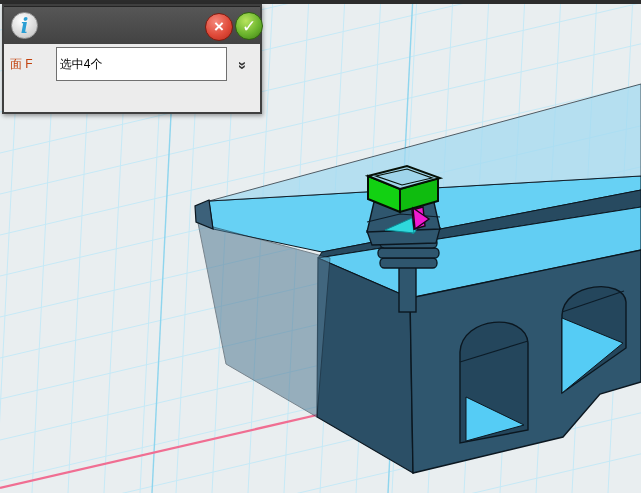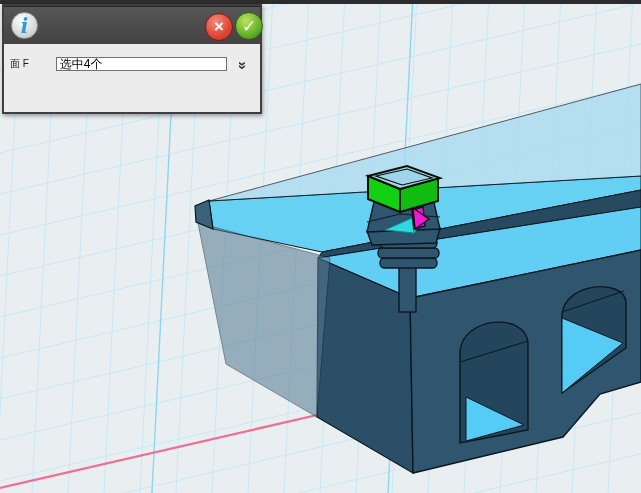--- a/index.html
+++ b/index.html
@@ -36,23 +36,23 @@
     background:radial-gradient(circle at 38% 30%,#f4897c,#e04b3a 55%,#b52a1b);
     border:1px solid #7e1b10;font-size:17px;
   }
   #ok-btn{
     left:231px;top:5px;
     background:radial-gradient(circle at 38% 30%,#b8e55e,#6cb52e 55%,#3f7d14);
     border:1px solid #2f640e;font-size:17px;
   }
   #dlg .body{padding:7px 6px 0 6px;}
   .frow{display:flex;align-items:center;height:26px;margin-bottom:7px;}
-  .flabel{width:46px;font-size:10px;color:#0f172a;white-space:nowrap;}
+  .flabel{width:46px;font-size:12px;color:#c2410c;white-space:nowrap;}
   .finput{
-    width:172px;height:14px;box-sizing:border-box;border:1px solid #707070;
+    width:172px;height:34px;box-sizing:border-box;border:1px solid #707070;
     background:#fff;font-size:12px;padding:0 3px;outline:none;
     font-family:"Liberation Sans","DejaVu Sans",sans-serif;color:#000;
   }
   .expander{
     width:22px;height:20px;margin-left:5px;display:flex;align-items:center;justify-content:center;
     color:#333;font-size:15px;font-weight:bold;
   }
   .expander span{display:inline-block;transform:rotate(90deg);letter-spacing:-2px;}
   .spinner{display:flex;flex-direction:column;margin-left:8px;justify-content:center;gap:3px;}
   .spinner span{font-size:6px;line-height:6px;color:#222;text-align:center;cursor:default;}

